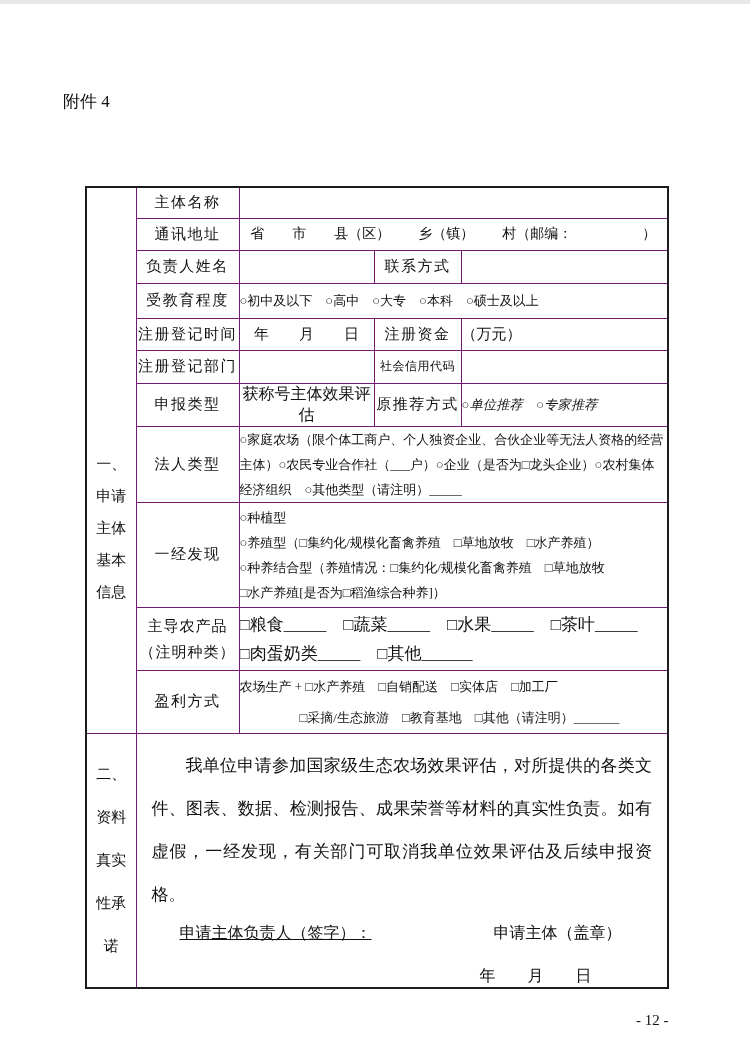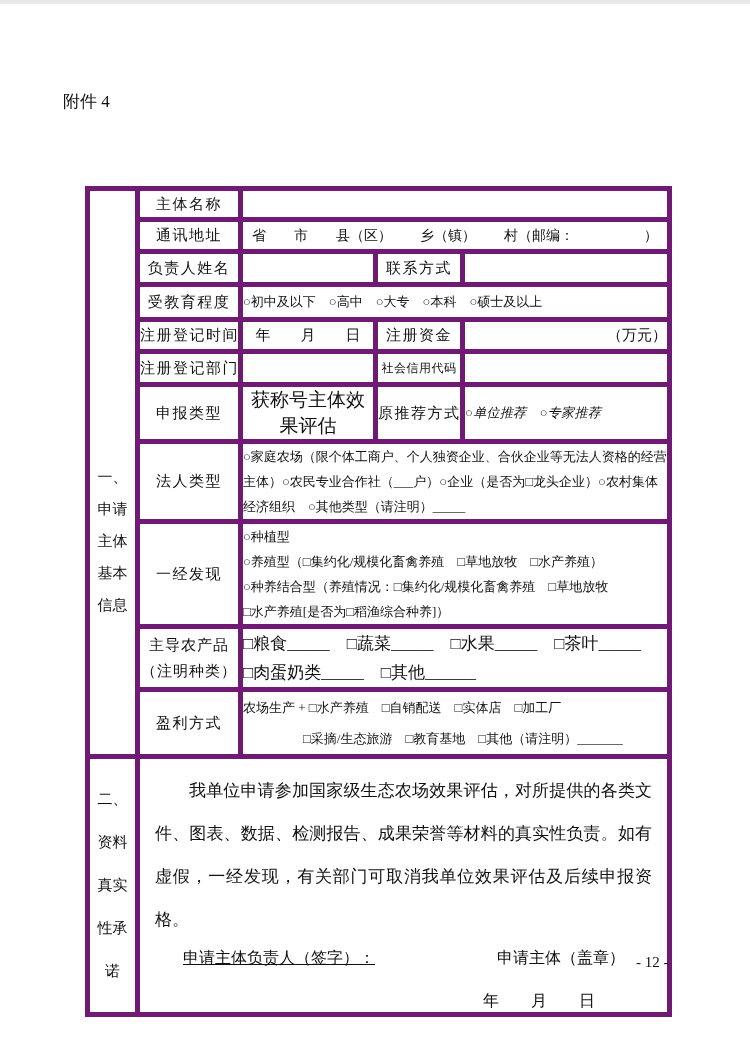--- a/index.html
+++ b/index.html
@@ -13,56 +13,56 @@
   .attachment { position:absolute; left:63px; top:86px; font-size:17px; }
   .title {
     position:absolute; left:0; right:0; top:122px;
     text-align:center; font-size:24px; font-weight:bold; letter-spacing:1px;
   }
   table.form {
     position:absolute; left:85px; top:182px; width:582px;
     border-collapse:collapse; table-layout:fixed;
     border:2px solid #1c1c1c;
   }
-  table.form td { border:5px solid #701a75; padding:0; vertical-align:middle; overflow:hidden; }
+  table.form td { border:1px solid #701a75; padding:0; vertical-align:middle; overflow:hidden; }
   tr.r1 { height:31px; } tr.r2 { height:32px; } tr.r3 { height:33px; }
   tr.r4 { height:35px; } tr.r5 { height:32px; } tr.r6 { height:33px; }
   tr.r7 { height:34px; } tr.r8 { height:75px; } tr.r9 { height:105px; }
   tr.r10 { height:63px; } tr.r11 { height:62px; } tr.r12 { height:246px; }
   td.seclab { vertical-align:top; }
   .vlab { width:100%; text-align:center; font-size:15px; }
   .vlab.s1 { padding-top:136px; line-height:32px; }
   td.seclab2 { vertical-align:middle; }
   .vlab.s2 { line-height:43px; }
   .flab { text-align:center; font-size:15px; letter-spacing:1.5px; white-space:nowrap; }
   .flab2 { text-align:center; font-size:15px; letter-spacing:1px; line-height:26px; white-space:nowrap; }
   .cen { text-align:center; font-size:15px; }
-  .cen13 { text-align:center; font-size:19px; }
+  .cen13 { text-align:center; font-size:16px; }
   .cen12 { text-align:center; font-size:12px; letter-spacing:0.5px; }
   .addr { text-align:center; font-size:14px; }
   .opts { font-size:13px; padding-left:8px; }
   .small-opts { font-size:13px; padding-left:9px; letter-spacing:0.3px;font-style:italic; }
-  .unit { text-align:right; font-size:15px; padding-right:8px; }
+  .unit { text-align:left; font-size:15px; padding-right:8px; }
   .multi { font-size:13px; line-height:25px; padding:2px 8px; }
   .multi .ln { white-space:nowrap; }
   .prod { font-size:17px; padding-left:8px; }
   .prod .ln { line-height:29px; white-space:nowrap; }
   .profit { font-size:13px; padding-left:10px; }
   .profit .ln1 { line-height:31px; white-space:nowrap; }
   .profit .ln2 { line-height:31px; padding-left:60px; white-space:nowrap; }
   .sec2cell { vertical-align:top;border-radius:6px; }
   .commit {
     margin:10px 15px 0 15px; font-size:17px; line-height:43px;
     text-align:justify; text-indent:2em;
   }
   .signrow { display:flex; margin-top:7px; font-size:16px; }
   .signrow .sign { margin-left:43px;text-decoration:underline; }
   .signrow .seal { margin-left:122px; }
   .daterow { margin-top:22px; font-size:16px; padding-left:343px; }
-  .pagenum { position:absolute; left:636px; top:950px; font-size:15px; }
+  .pagenum { position:absolute; left:636px; top:1008px; font-size:15px; }
 </style>
 </head>
 <body>
 
 <div class="page">
 
   <div class="attachment">附件 4</div>
 
   <table class="form">
     <colgroup>

